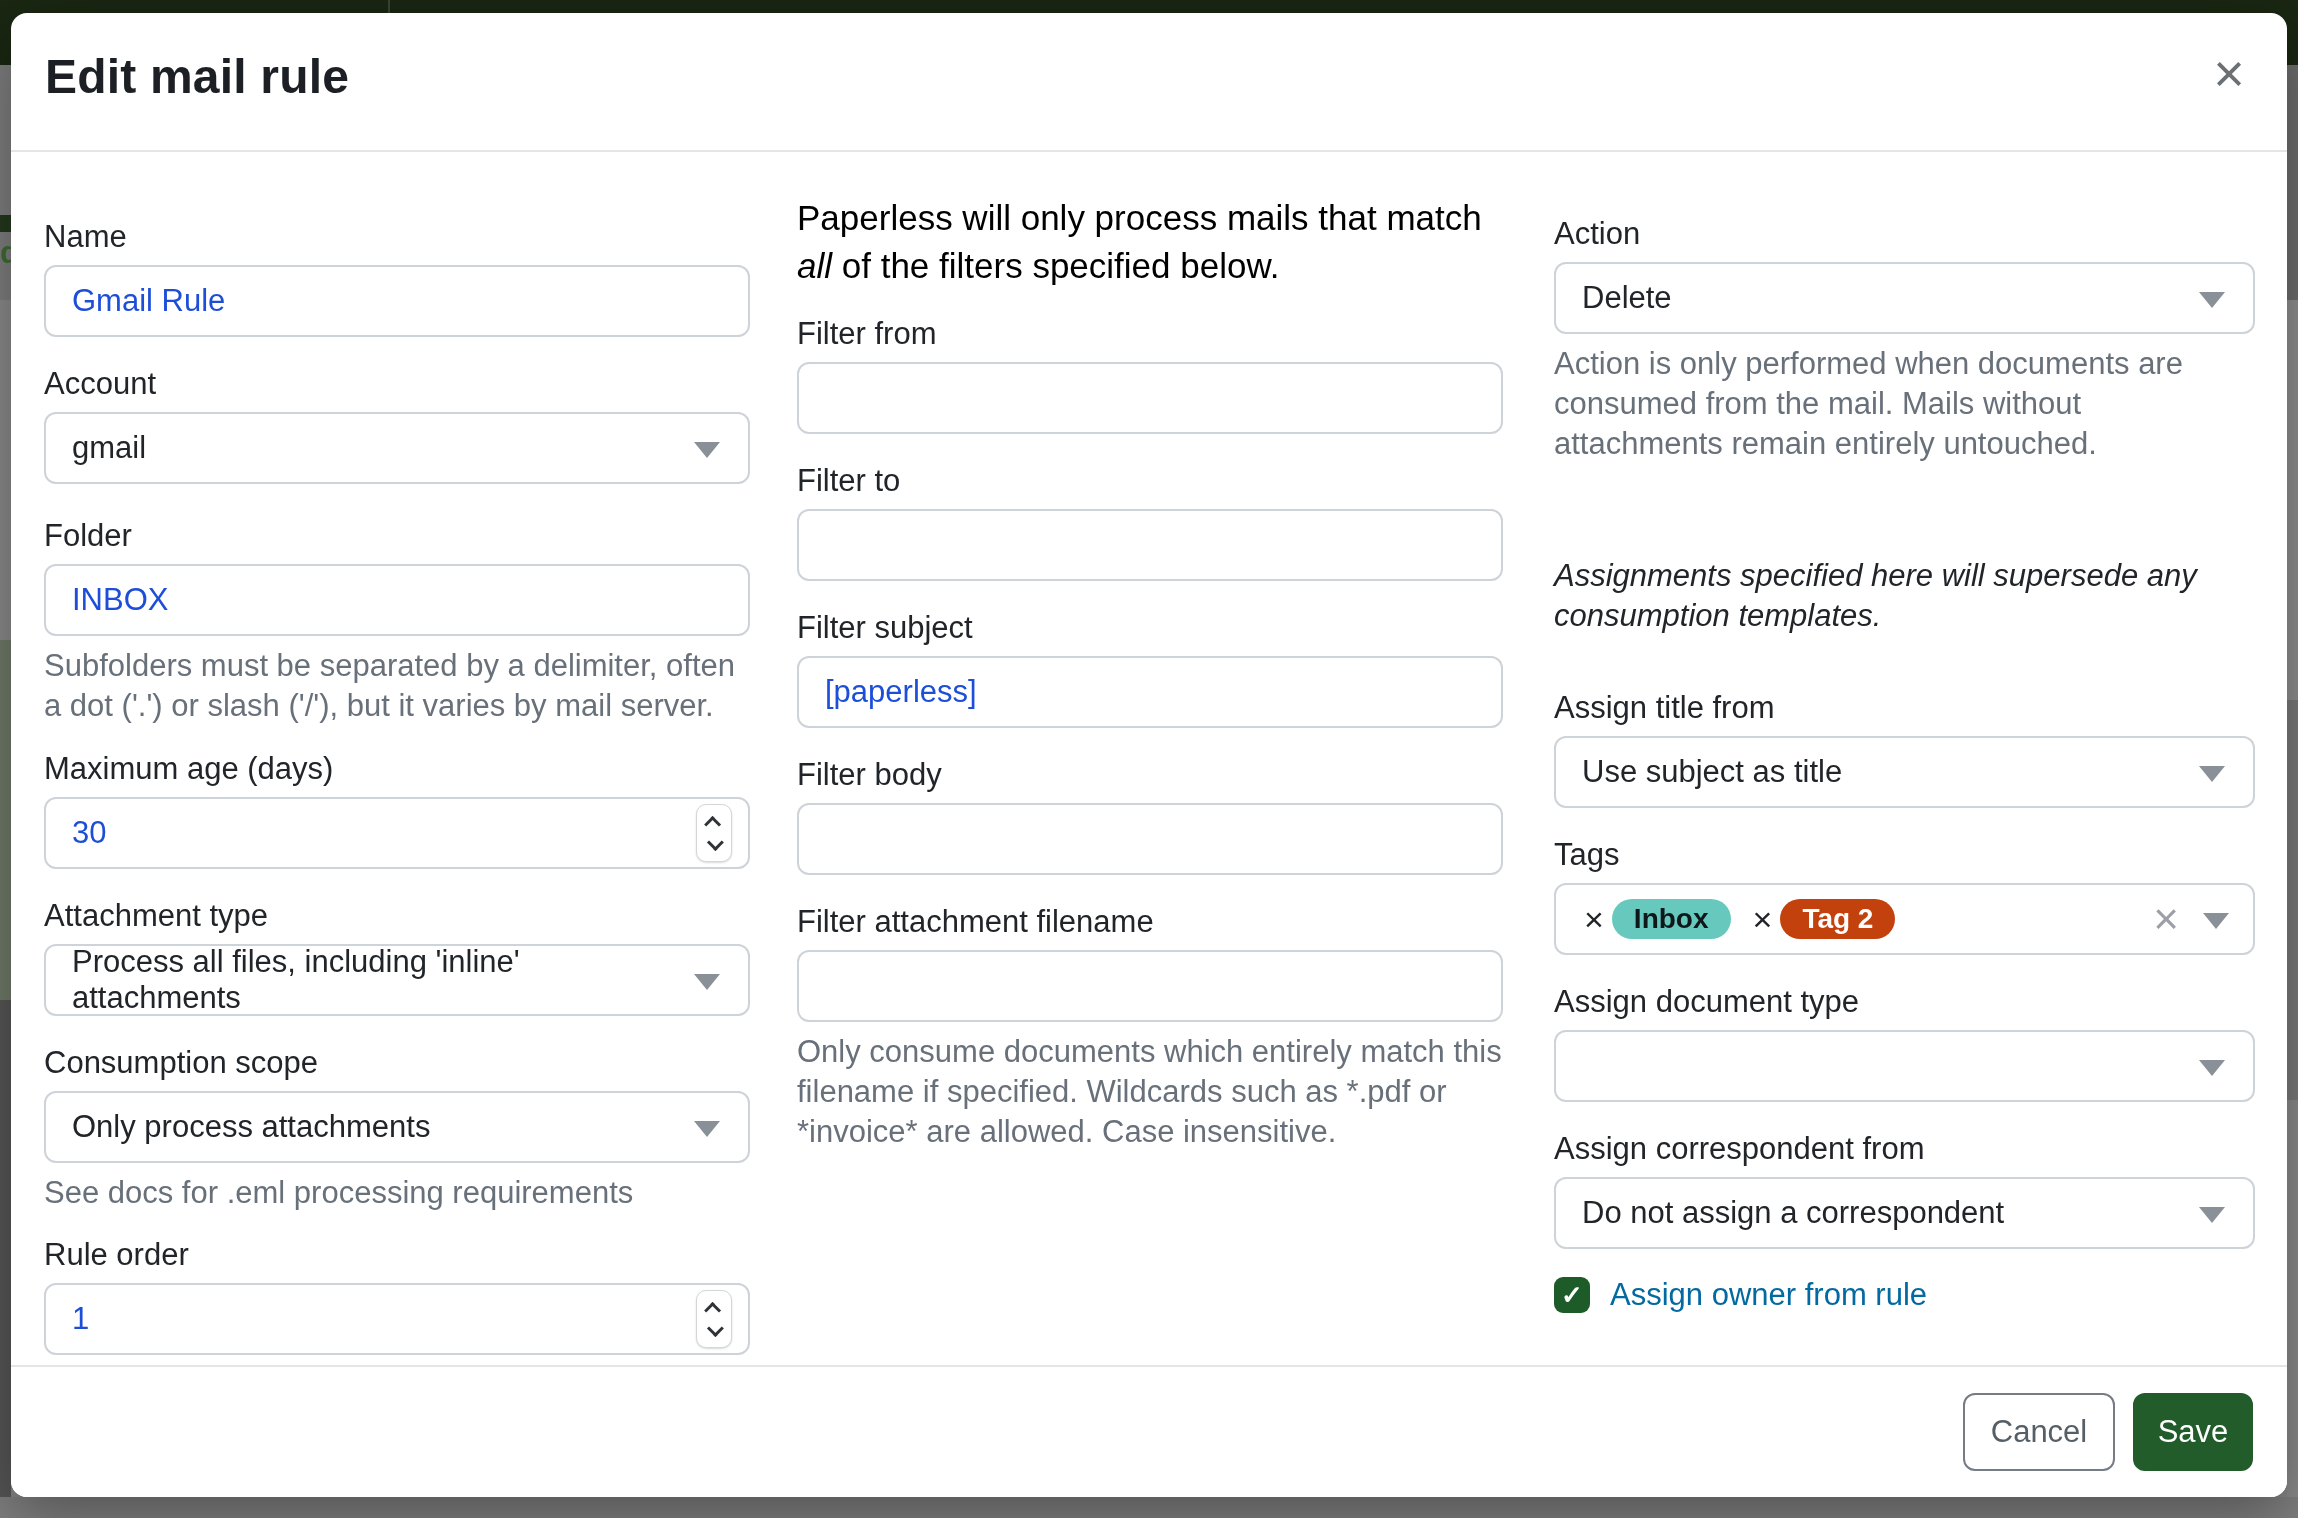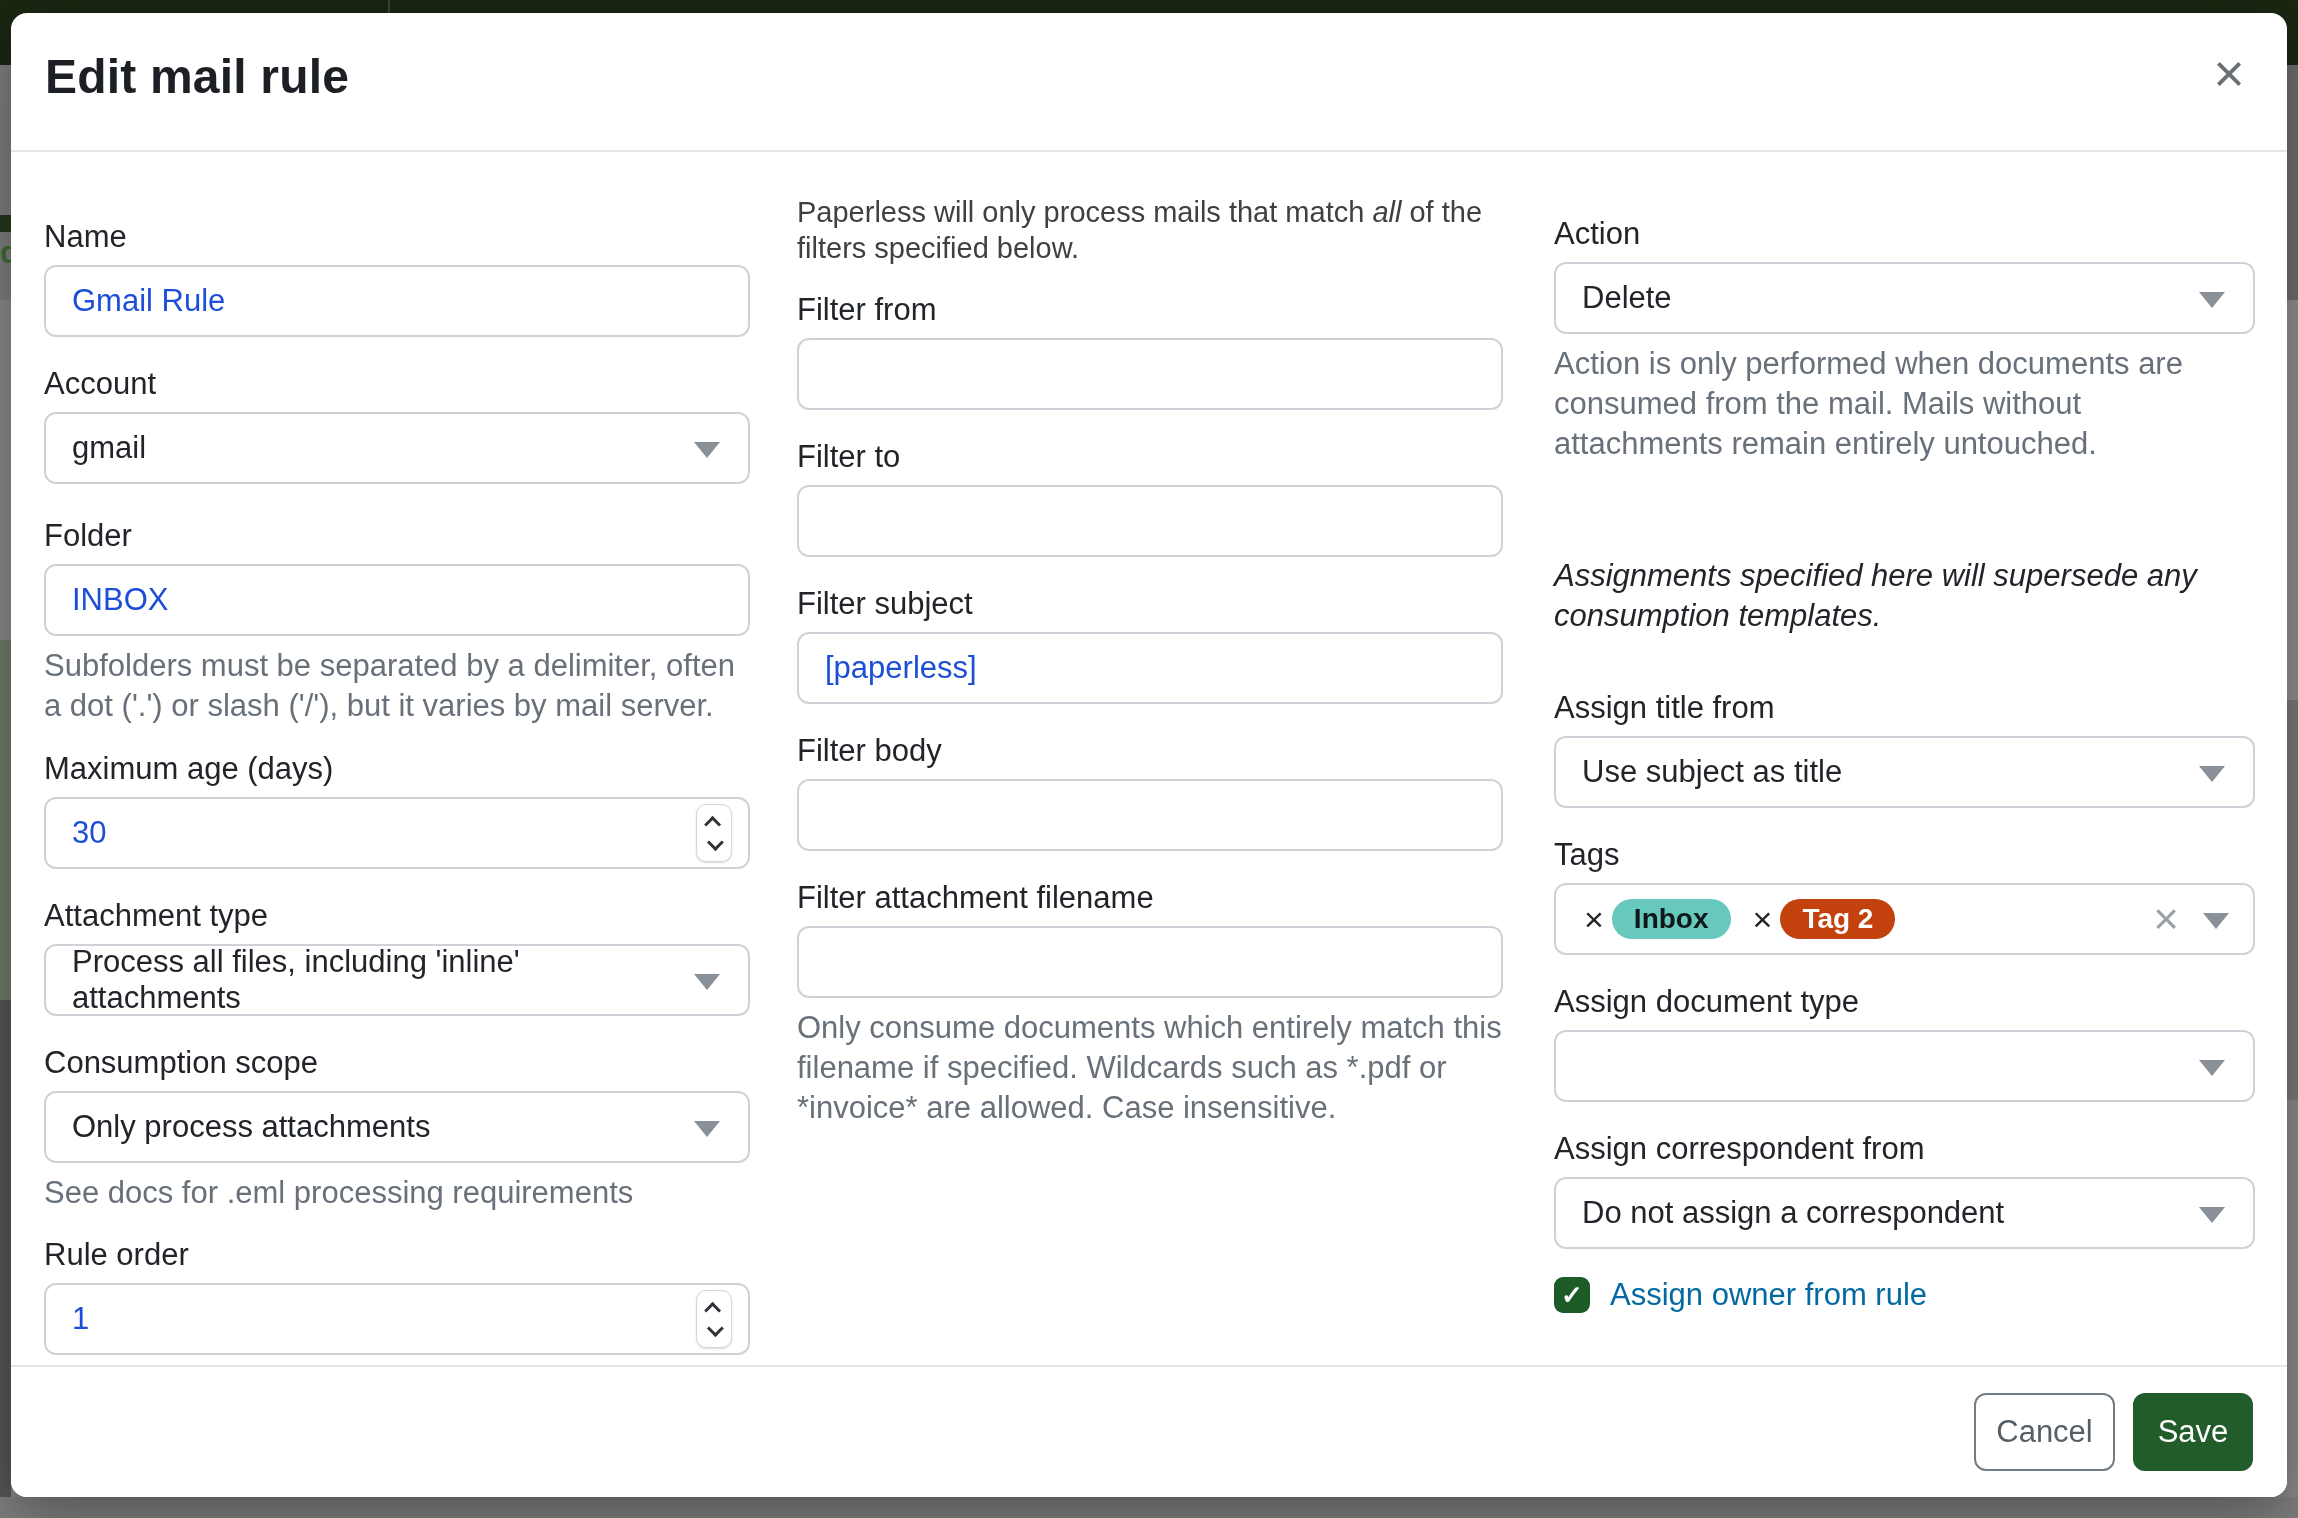--- a/index.html
+++ b/index.html
@@ -72,21 +72,21 @@
     position:absolute; right:16px; top:50%; transform:translateY(-50%);
     width:36px; height:58px; background:#ffffff; border:1px solid #d6d6d6; border-radius:10px;
     box-shadow:0 1px 2px rgba(0,0,0,.15);
     display:flex; flex-direction:column; align-items:center; justify-content:center; gap:9px; cursor:pointer;
   }
   .chev { width:12px; height:12px; border-left:3px solid #2f3337; border-top:3px solid #2f3337; }
   .chev.up { transform:rotate(45deg) translateY(2px); }
   .chev.down { transform:rotate(225deg) translateY(2px); }
 
   .help-text { font-size:31px; line-height:40px; color:#68707a; margin-top:10px; }
-  .intro-text { font-size:29px; line-height:36px; color:#404040; margin-bottom:26px; }
+  .intro-text { font-size:35px; line-height:48px; color:#000000; margin-bottom:26px; }
   .intro-text em { font-style:italic; }
   .note-italic { font-style:italic; font-size:31px; line-height:40px; color:#212529; }
   .spacer-lg { height:92px; }
   .spacer-md { height:30px; }
 
   
   .tags-box { display:flex; align-items:center; padding:0 110px 0 20px; }
   .tag-remove { font-size:34px; color:#212529; padding:0 8px; cursor:pointer; line-height:1; }
   .chip {
     height:40px; border-radius:20px; padding:0 22px; display:flex; align-items:center;
@@ -105,21 +105,21 @@
   }
   .checkbox-label { font-size:31px; color:#0369a1; margin-left:20px; }
 
   
   .modal-footer {
     position:absolute; left:0; bottom:0; width:100%; height:132px;
     border-top:2px solid #e3e6e9; border-radius:0 0 16px 16px; background:#fff;
     display:flex; align-items:center; justify-content:flex-end; padding:0 34px; gap:18px;
   }
   .btn { height:78px; border-radius:12px; font-family:"Liberation Sans", sans-serif; font-size:31px; display:flex; align-items:center; justify-content:center; cursor:pointer; }
-  .btn-cancel { width:141px; background:#fff; border:2px solid #747c85; color:#565e66; }
+  .btn-cancel { width:152px; background:#fff; border:2px solid #747c85; color:#565e66; }
   .btn-save { width:120px; background:#215c2a; border:2px solid #215c2a; color:#ffffff; }
 </style>
 </head>
 <body>
 
 <div class="navbar-strip">
   <div class="nav-divider"></div>
 </div>
 <div class="left-strip">
   <div class="ls-seg1"></div>

